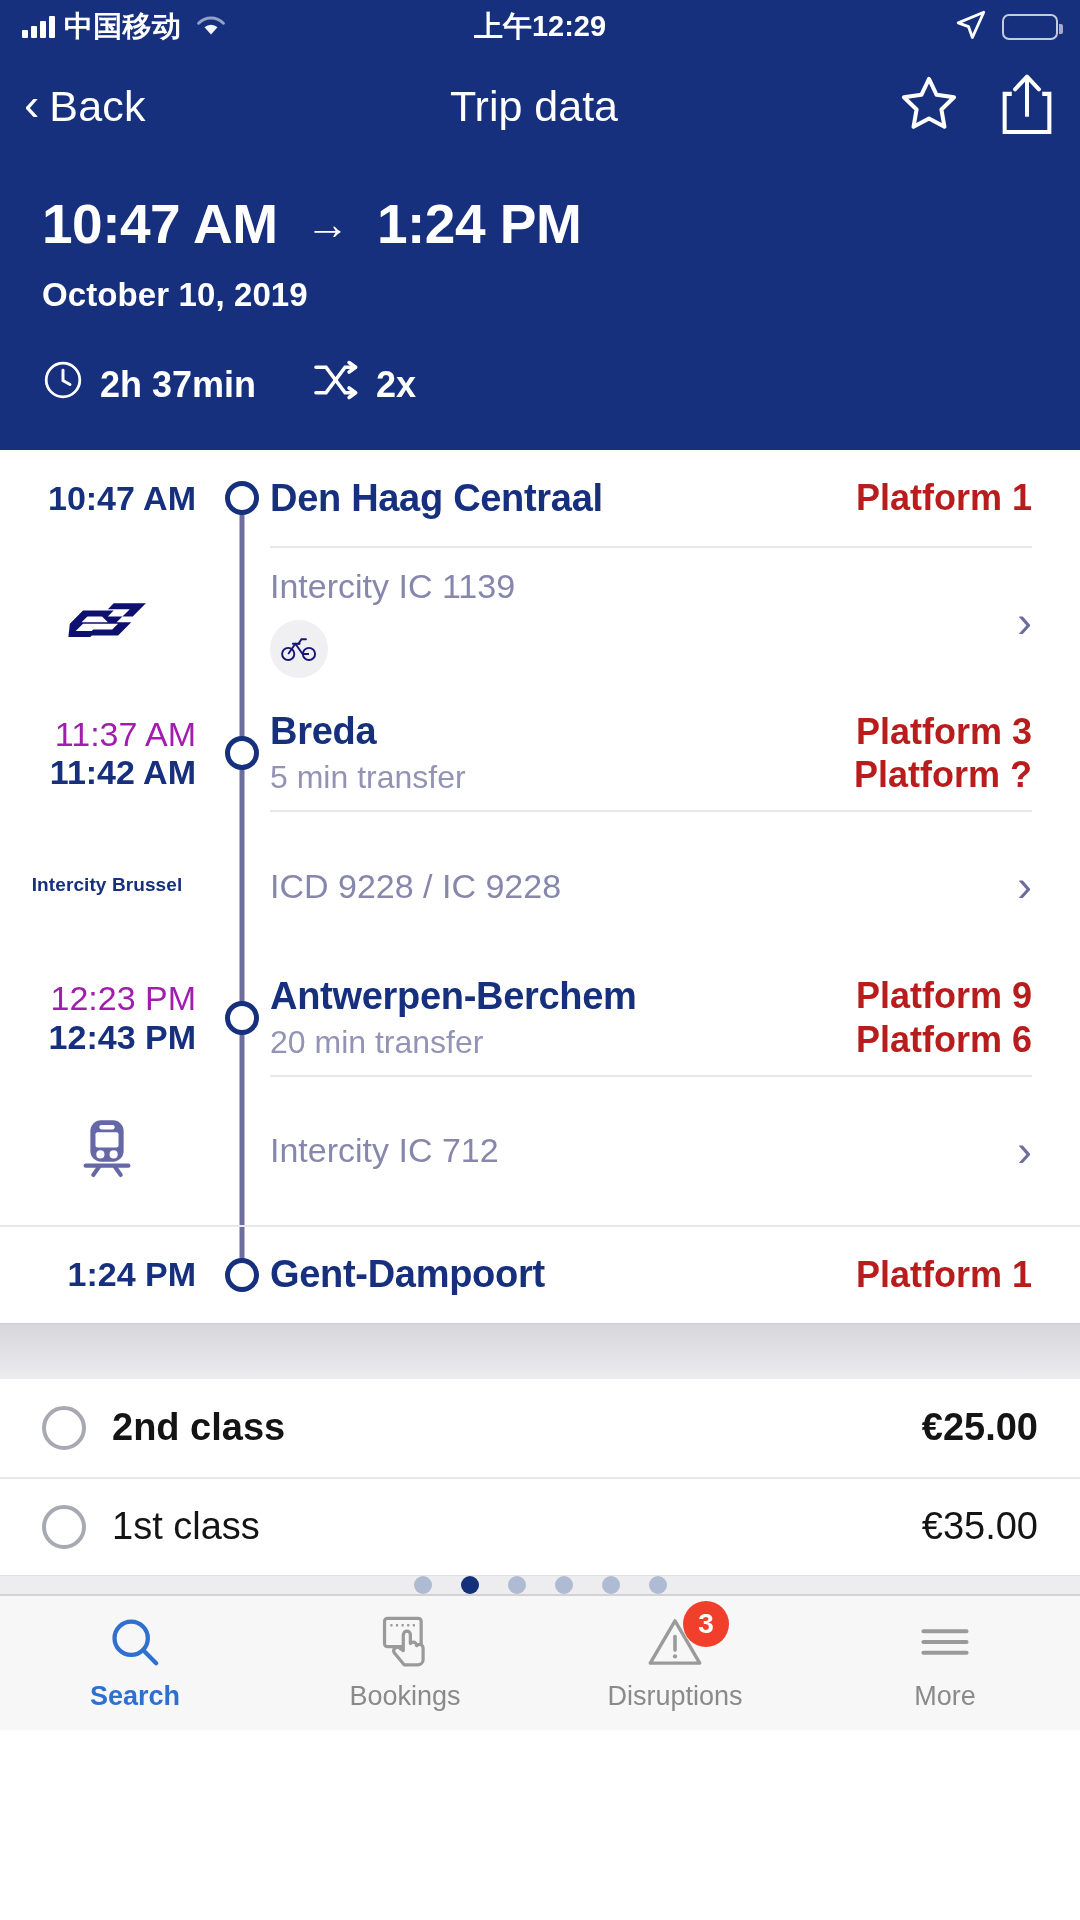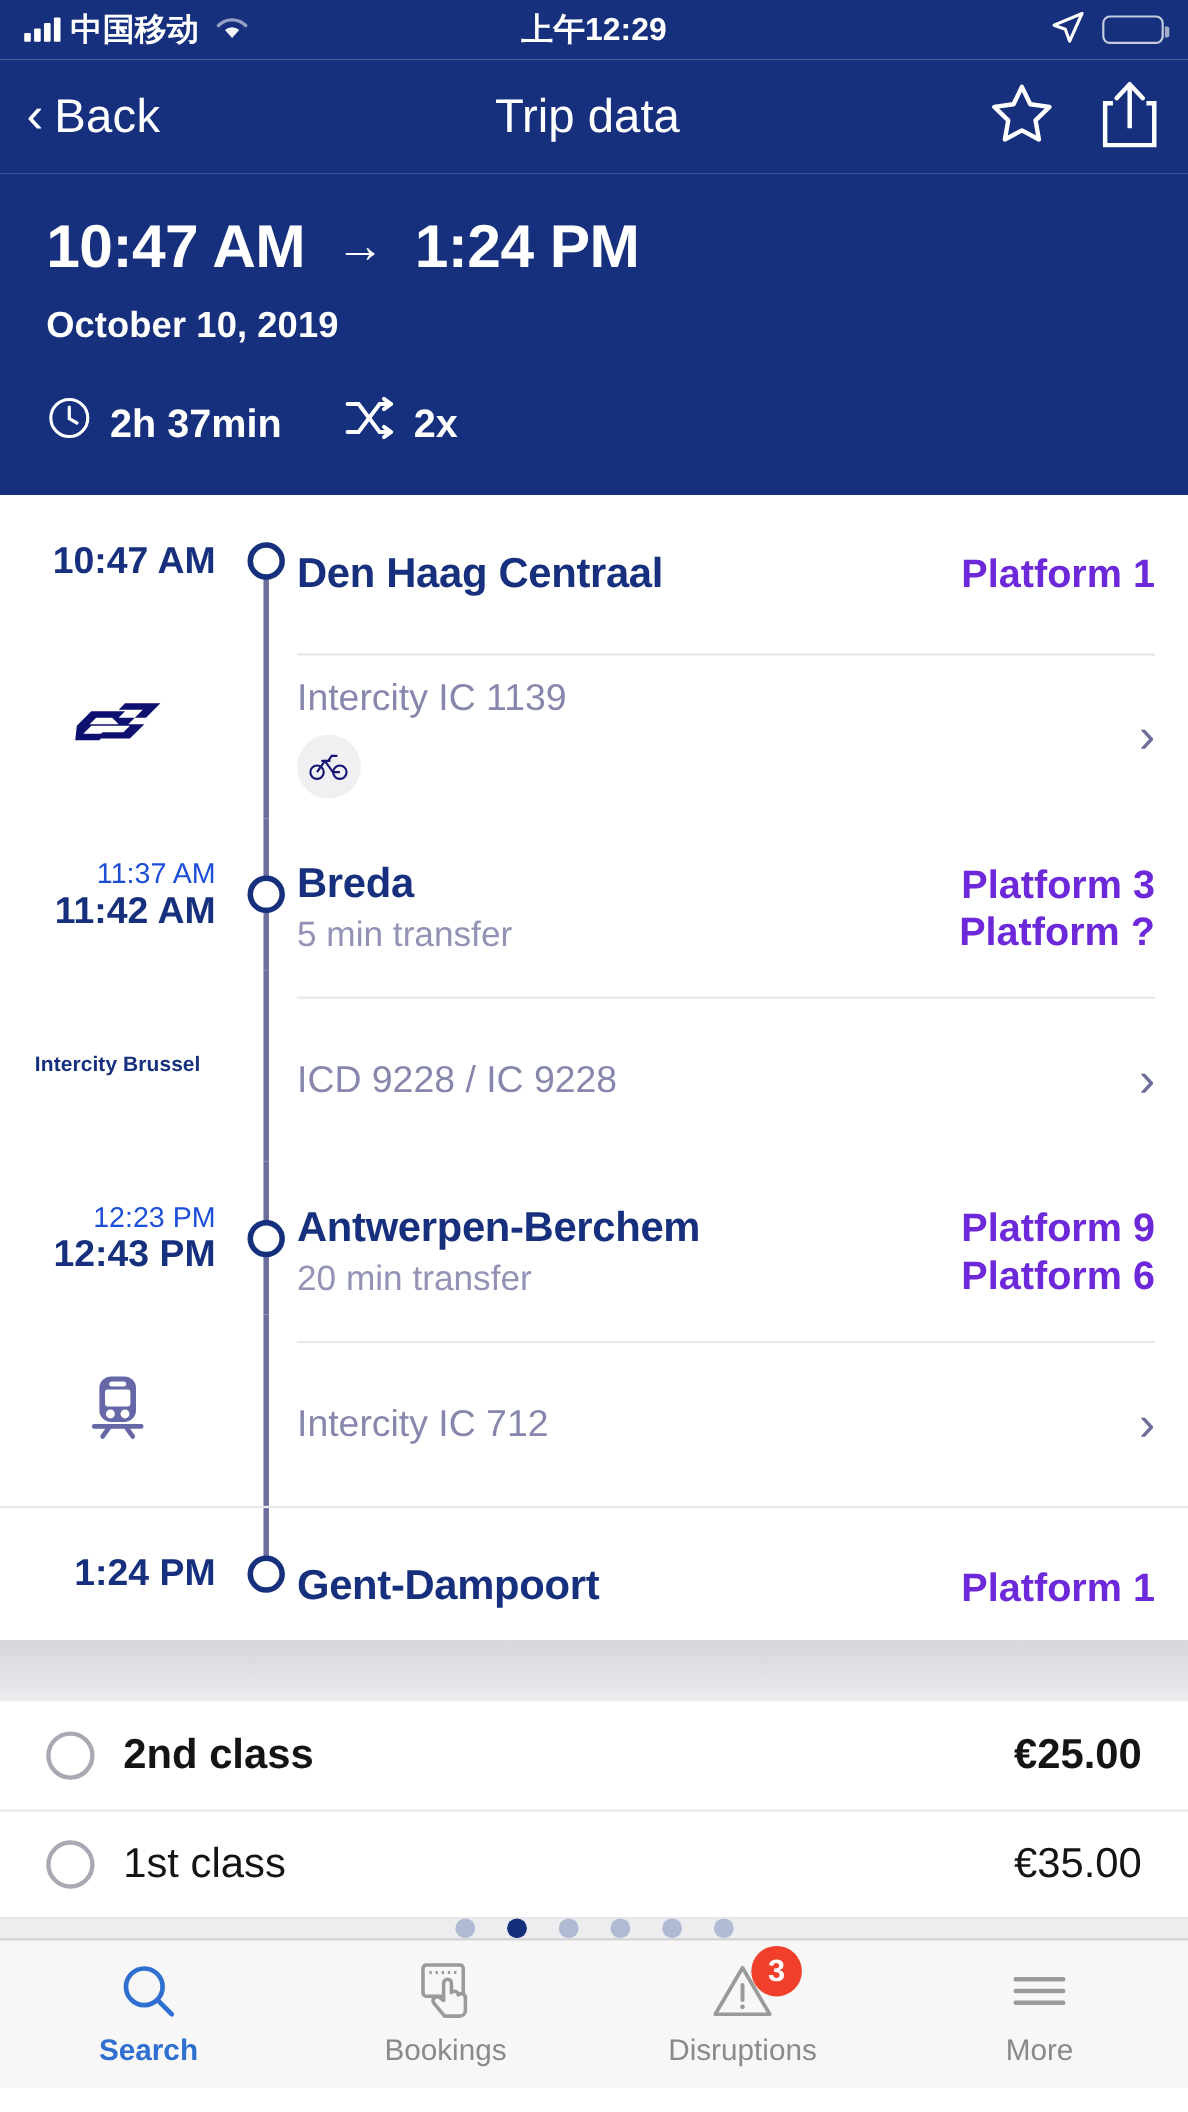--- a/index.html
+++ b/index.html
@@ -71,44 +71,44 @@
   .th-meta { display: flex; align-items: center; gap: 56px; margin-top: 45px; }
   .th-meta-item { display: flex; align-items: center; gap: 16px; font-size: 36px; font-weight: 600; }
 
   
   .timeline { background: #fff; flex: 0 0 auto; position: relative; }
   .tl-row { display: flex; position: relative; }
   .tl-time {
     width: 214px; flex: 0 0 214px; text-align: right; padding-right: 18px;
     display: flex; flex-direction: column; justify-content: center; align-items: flex-end;
   }
-  .tl-time .arrv { font-size: 26px; color: #1d4ed8; line-height: 1.12; font-weight: 400; }
+  .tl-time .arrv { font-size: 34px; color: #a21caf; line-height: 1.12; font-weight: 400; }
   .tl-time .dep  { font-size: 34px; color: #16307D; font-weight: 700; line-height: 1.12; }
   .tl-time .single { font-size: 34px; color: #16307D; font-weight: 700; }
 
   .tl-rail { width: 56px; flex: 0 0 56px; position: relative; }
   .tl-rail .line {
     position: absolute; left: 50%; transform: translateX(-50%);
     width: 5px; background: #6E6E9E; top: 0; bottom: 0;
   }
   .tl-rail .dot {
     position: absolute; left: 50%; top: 50%; transform: translate(-50%,-50%);
     width: 34px; height: 34px; border: 5px solid #16307D;
     border-radius: 50%; background: #fff; z-index: 2;
   }
 
-  .tl-body { flex: 1; min-width: 0; padding-right: 30px; margin-top: 24px; }
+  .tl-body { flex: 1; min-width: 0; padding-right: 48px; }
 
   
   .station-row { display: flex; align-items: center; min-height: 96px; padding: 14px 0; }
   .station-row .names { flex: 1; min-width: 0; }
   .station-row .stname { font-size: 38px; font-weight: 700; color: #16307D; letter-spacing: -.3px; }
   .station-row .sub { font-size: 32px; color: #9393B6; margin-top: 6px; }
   .station-row .plats { text-align: right; white-space: nowrap; padding-left: 18px; }
-  .station-row .plat { font-size: 36px; font-weight: 700; color: #6d28d9; line-height: 1.2; }
+  .station-row .plat { font-size: 36px; font-weight: 700; color: #b91c1c; line-height: 1.2; }
   .station-row .plat.q { }
 
   
   .leg-row {
     display: flex; align-items: center; min-height: 150px;
     border-top: 2px solid #E7E7EC; padding: 18px 0;
   }
   .leg-row .leginfo { flex: 1; min-width: 0; }
   .leg-row .legname { font-size: 34px; color: #8787AE; font-weight: 400; }
   .leg-row .facilities { margin-top: 14px; }

